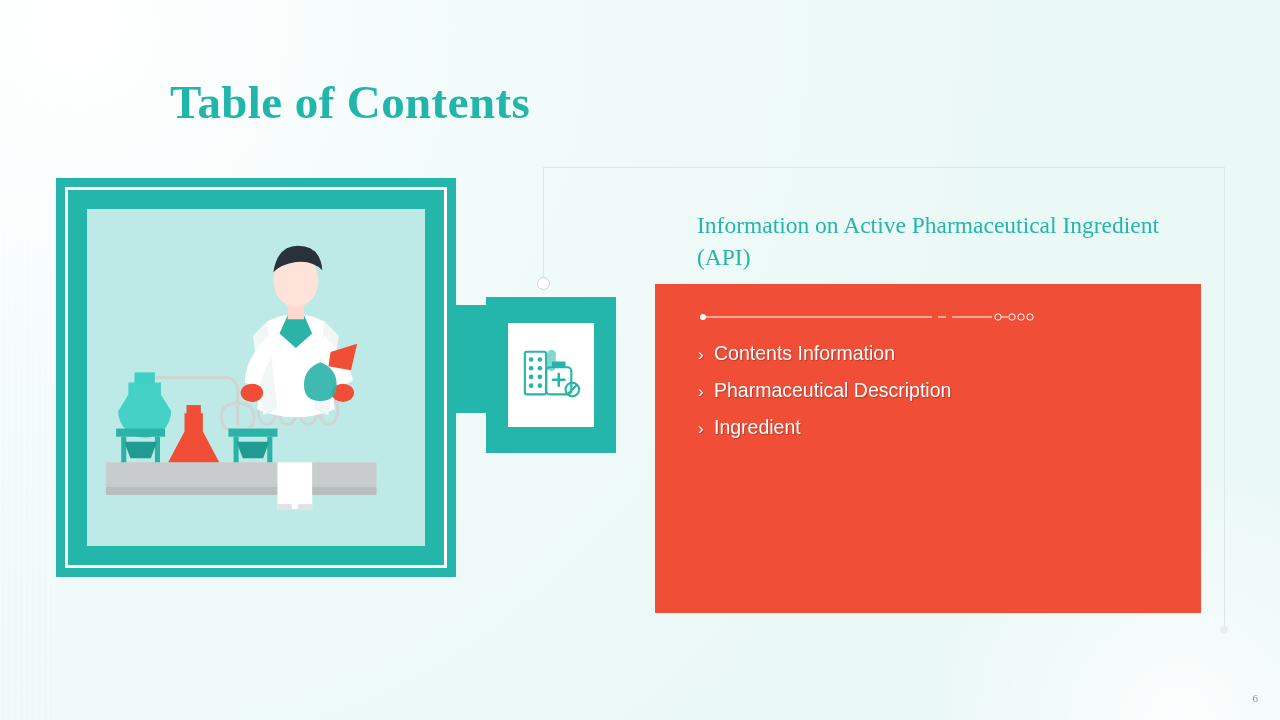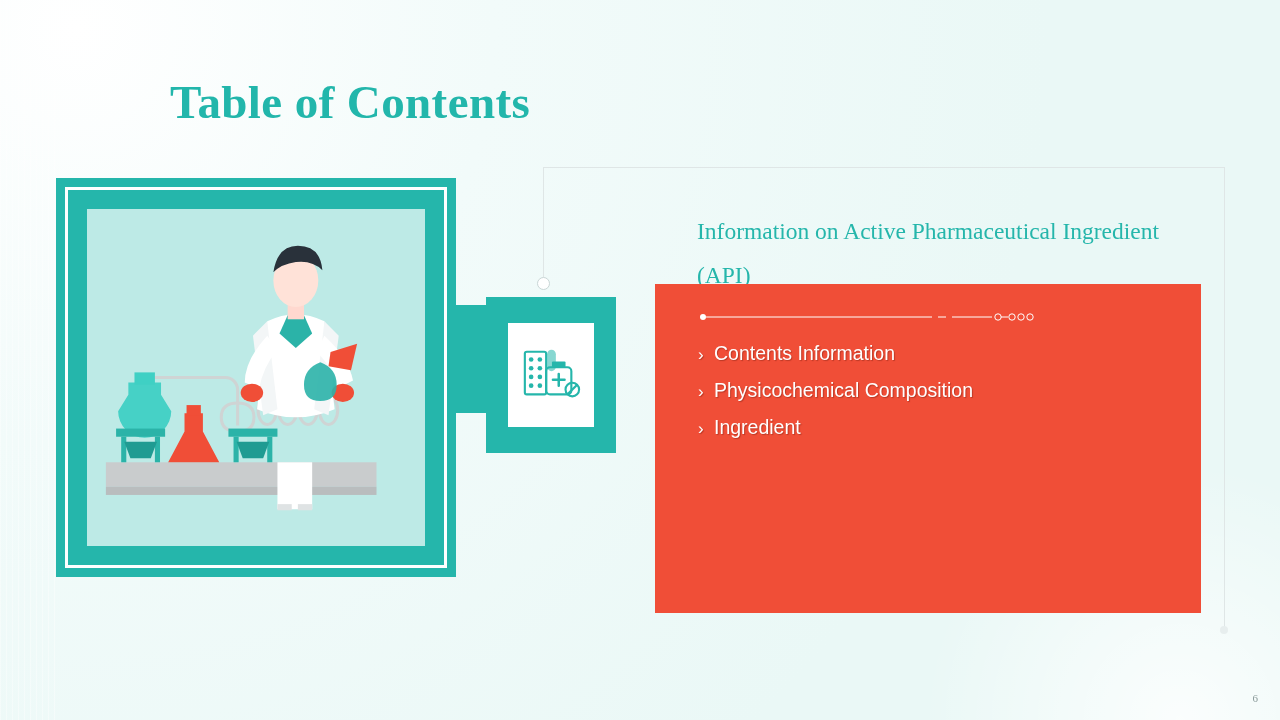--- a/index.html
+++ b/index.html
@@ -155,21 +155,21 @@
   }
 
   
   .right-heading {
     position: absolute;
     left: 697px;
     top: 209px;
     width: 470px;
     font-family: "Liberation Serif", serif;
     font-size: 23.5px;
-    line-height: 44px;
+    line-height: 32px;
     color: #25b6ab;
   }
   .red-panel {
     position: absolute;
     left: 655px;
     top: 284px;
     width: 546px;
     height: 329px;
     background: #f04e37;
   }
@@ -328,21 +328,21 @@
       </svg>
     </div>
 
     <div class="bullet-list">
       <div class="bullet">
         <span class="chev">›</span>
         <span>Contents Information</span>
       </div>
       <div class="bullet">
         <span class="chev">›</span>
-        <span>Physicochemical Composition</span>
+        <span>Pharmaceutical Description</span>
       </div>
       <div class="bullet">
         <span class="chev">›</span>
         <span>Ingredient</span>
       </div>
     </div>
   </div>
 
   <div class="slide-number">6</div>
 </div>

